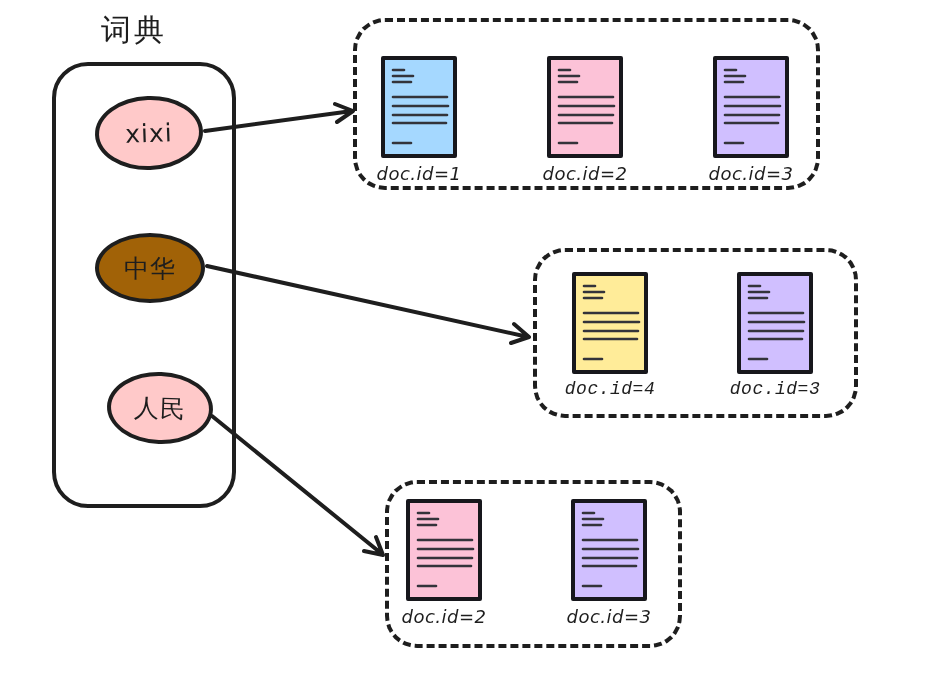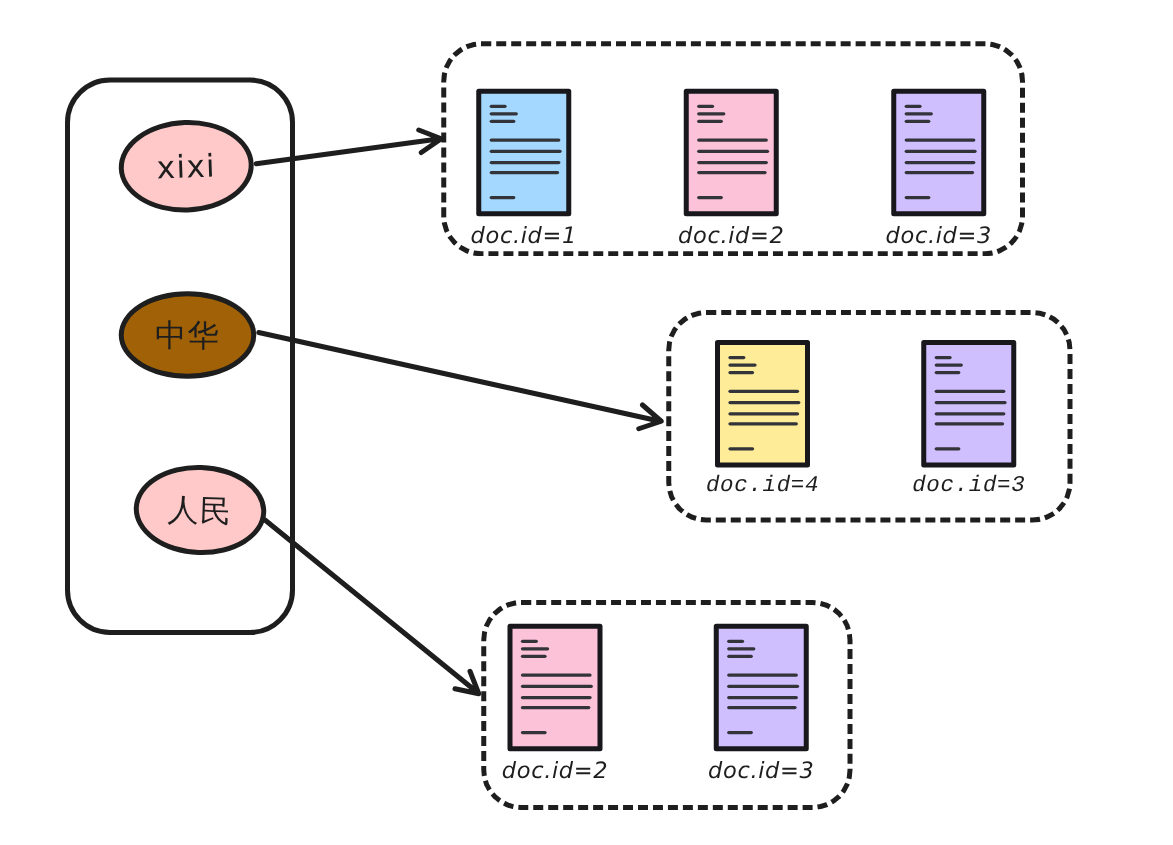--- a/index.html
+++ b/index.html
@@ -15,36 +15,37 @@
     box-sizing:border-box;display:flex;align-items:center;justify-content:center;
     font-size:25px;letter-spacing:1px;}
   .t1{left:95px;top:96px;width:108px;height:74px;transform:rotate(-2deg);}
   .t2{left:95px;top:233px;width:110px;height:70px;}
   .t3{left:107px;top:372px;width:106px;height:72px;transform:rotate(2deg);}
 
   .arrows{position:absolute;left:0;top:0;pointer-events:none;}
 
   .group{position:absolute;border:4.5px dashed #1e1e1e;border-radius:32px;
     box-sizing:border-box;display:flex;align-items:flex-start;}
-  .g1{left:353px;top:33px;width:467px;height:172px;padding:34px 0 0 24px;gap:90px;}
+  .g1{left:353px;top:18px;width:467px;height:172px;padding:34px 0 0 24px;gap:90px;}
   .g2{left:533px;top:248px;width:325px;height:170px;padding:20px 0 0 35px;gap:89px;font-family:Liberation Mono, monospace;}
   .g3{left:385px;top:480px;width:297px;height:168px;padding:15px 0 0 17px;gap:89px;}
 
   .docwrap{display:flex;flex-direction:column;align-items:center;width:76px;}
   .doc{width:76px;height:102px;box-sizing:border-box;border:4px solid #17171c;
     border-radius:2px;position:relative;}
   .doc svg{position:absolute;left:0;top:0;}
   .doclabel{margin-top:5px;font-size:18px;font-style:italic;white-space:nowrap;
     letter-spacing:0.5px;color:#1e1e1e;}
 </style>
 </head>
 <body>
 
 <div class="canvas">
 
+  <div class="title">词典</div>
 
   <div class="dict-box"></div>
 
   <div class="term t1" style="background-color: rgb(255, 201, 201);">
     <span>xixi</span>
   </div>
   <div class="term t2" style="background-color: #a16207;">
     <span>中华</span>
   </div>
   <div class="term t3" style="background-color: rgb(255, 201, 201);">

